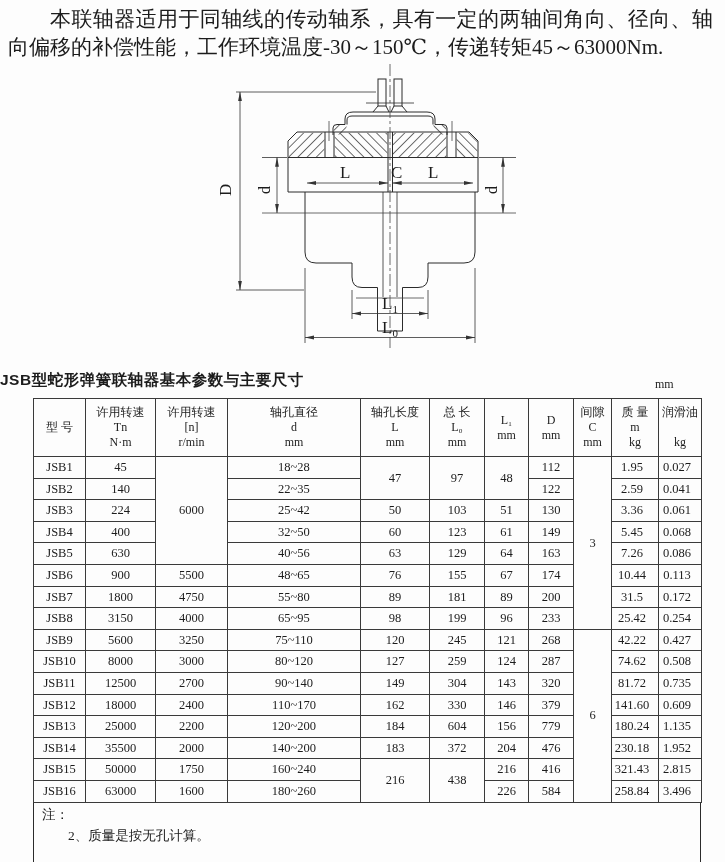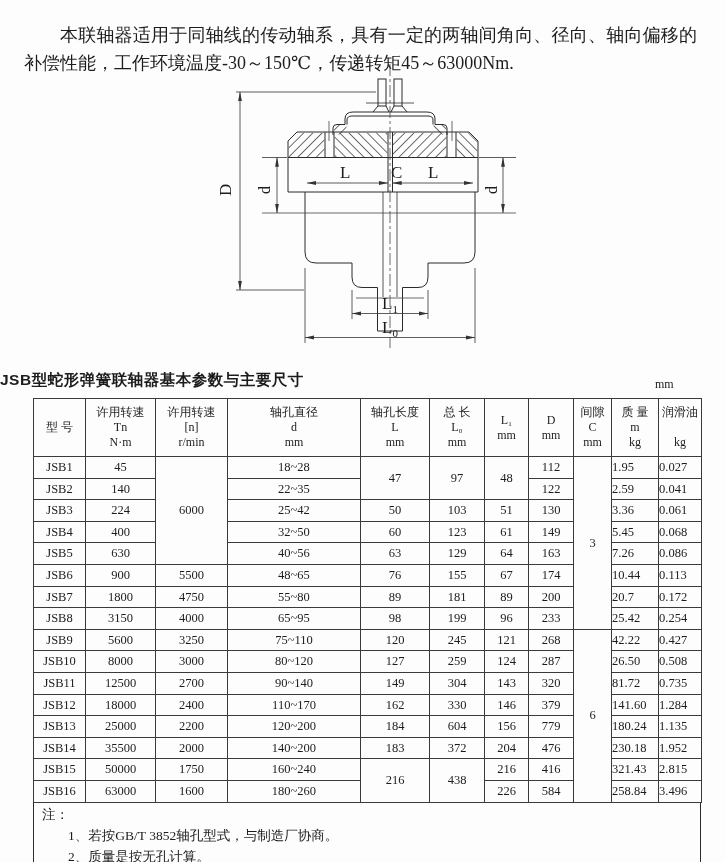--- a/index.html
+++ b/index.html
@@ -8,23 +8,23 @@
     background:#fdfdfd;
     font-family:"Liberation Serif","DejaVu Serif",serif;
     color:#1c1c1c;
     position:relative;
     overflow:hidden;
   }
   .page{position:relative;width:725px;height:862px;}
   
   .intro{
     position:absolute;top:5px;left:8px;right:12px;
-    font-size:18px;line-height:28px;
+    font-size:21px;line-height:28px;
     text-indent:2em;text-align:justify;
-    margin:16px;
+    margin:0;
   }
   
   .diagram{position:absolute;top:0;left:0;}
   .diagram text{font-family:"Liberation Serif","DejaVu Serif",serif;fill:#1c1c1c;}
   
   .tbl-title{
     position:absolute;top:370px;left:0;width:100%;
     text-align:left;
     font-family:"Liberation Sans","DejaVu Sans",sans-serif;
     font-weight:bold;font-size:15.5px;letter-spacing:.5px;
@@ -42,21 +42,21 @@
   }
   table.params th, table.params td{
     border:1px solid #3a3a3a;
     font-weight:normal;
     text-align:center;vertical-align:middle;
     padding:0;
     overflow:hidden;
   }
   table.params th{height:57px;font-size:12px;line-height:15px;}
   table.params td{height:20.6px;font-size:12.5px;line-height:1;}
-  table.params td.num-r{text-align:left;padding-right:6px;}
+  table.params td.num-r{text-align:center;padding-right:6px;}
   
   .notes{
     box-sizing:border-box;
     width:668px;height:62px;
     border:1.5px solid #2b2b2b;border-top:none;
     padding:2px 8px 0 8px;
     font-size:13.5px;
   }
   .notes .note-label{line-height:20px;}
   .notes ul{list-style:none;margin:0;padding:0 0 0 26px;}
@@ -303,21 +303,21 @@
           </tr>
           <tr>
             <td>JSB7</td>
             <td>1800</td>
             <td>4750</td>
             <td>55~80</td>
             <td>89</td>
             <td>181</td>
             <td>89</td>
             <td>200</td>
-            <td class="num-r">20.7</td>
+            <td class="num-r">31.5</td>
             <td class="num-r">0.172</td>
           </tr>
           <tr>
             <td>JSB8</td>
             <td>3150</td>
             <td>4000</td>
             <td>65~95</td>
             <td>98</td>
             <td>199</td>
             <td>96</td>
@@ -340,21 +340,21 @@
           </tr>
           <tr>
             <td>JSB10</td>
             <td>8000</td>
             <td>3000</td>
             <td>80~120</td>
             <td>127</td>
             <td>259</td>
             <td>124</td>
             <td>287</td>
-            <td class="num-r">26.50</td>
+            <td class="num-r">74.62</td>
             <td class="num-r">0.508</td>
           </tr>
           <tr>
             <td>JSB11</td>
             <td>12500</td>
             <td>2700</td>
             <td>90~140</td>
             <td>149</td>
             <td>304</td>
             <td>143</td>
@@ -365,21 +365,21 @@
           <tr>
             <td>JSB12</td>
             <td>18000</td>
             <td>2400</td>
             <td>110~170</td>
             <td>162</td>
             <td>330</td>
             <td>146</td>
             <td>379</td>
             <td class="num-r">141.60</td>
-            <td class="num-r">1.284</td>
+            <td class="num-r">0.609</td>
           </tr>
           <tr>
             <td>JSB13</td>
             <td>25000</td>
             <td>2200</td>
             <td>120~200</td>
             <td>184</td>
             <td>604</td>
             <td>156</td>
             <td>779</td>
@@ -418,19 +418,18 @@
             <td>226</td>
             <td>584</td>
             <td class="num-r">258.84</td>
             <td class="num-r">3.496</td>
           </tr>
         </tbody>
     </table>
     <div class="notes">
       <div class="note-label">注：</div>
       <ul id="notes-list">
-          <li>1、若按GB/T 3852轴孔型式，与制造厂协商。</li>
           <li>2、质量是按无孔计算。</li>
         </ul>
     </div>
   </div>
 
 </div>
 
 </body></html>

